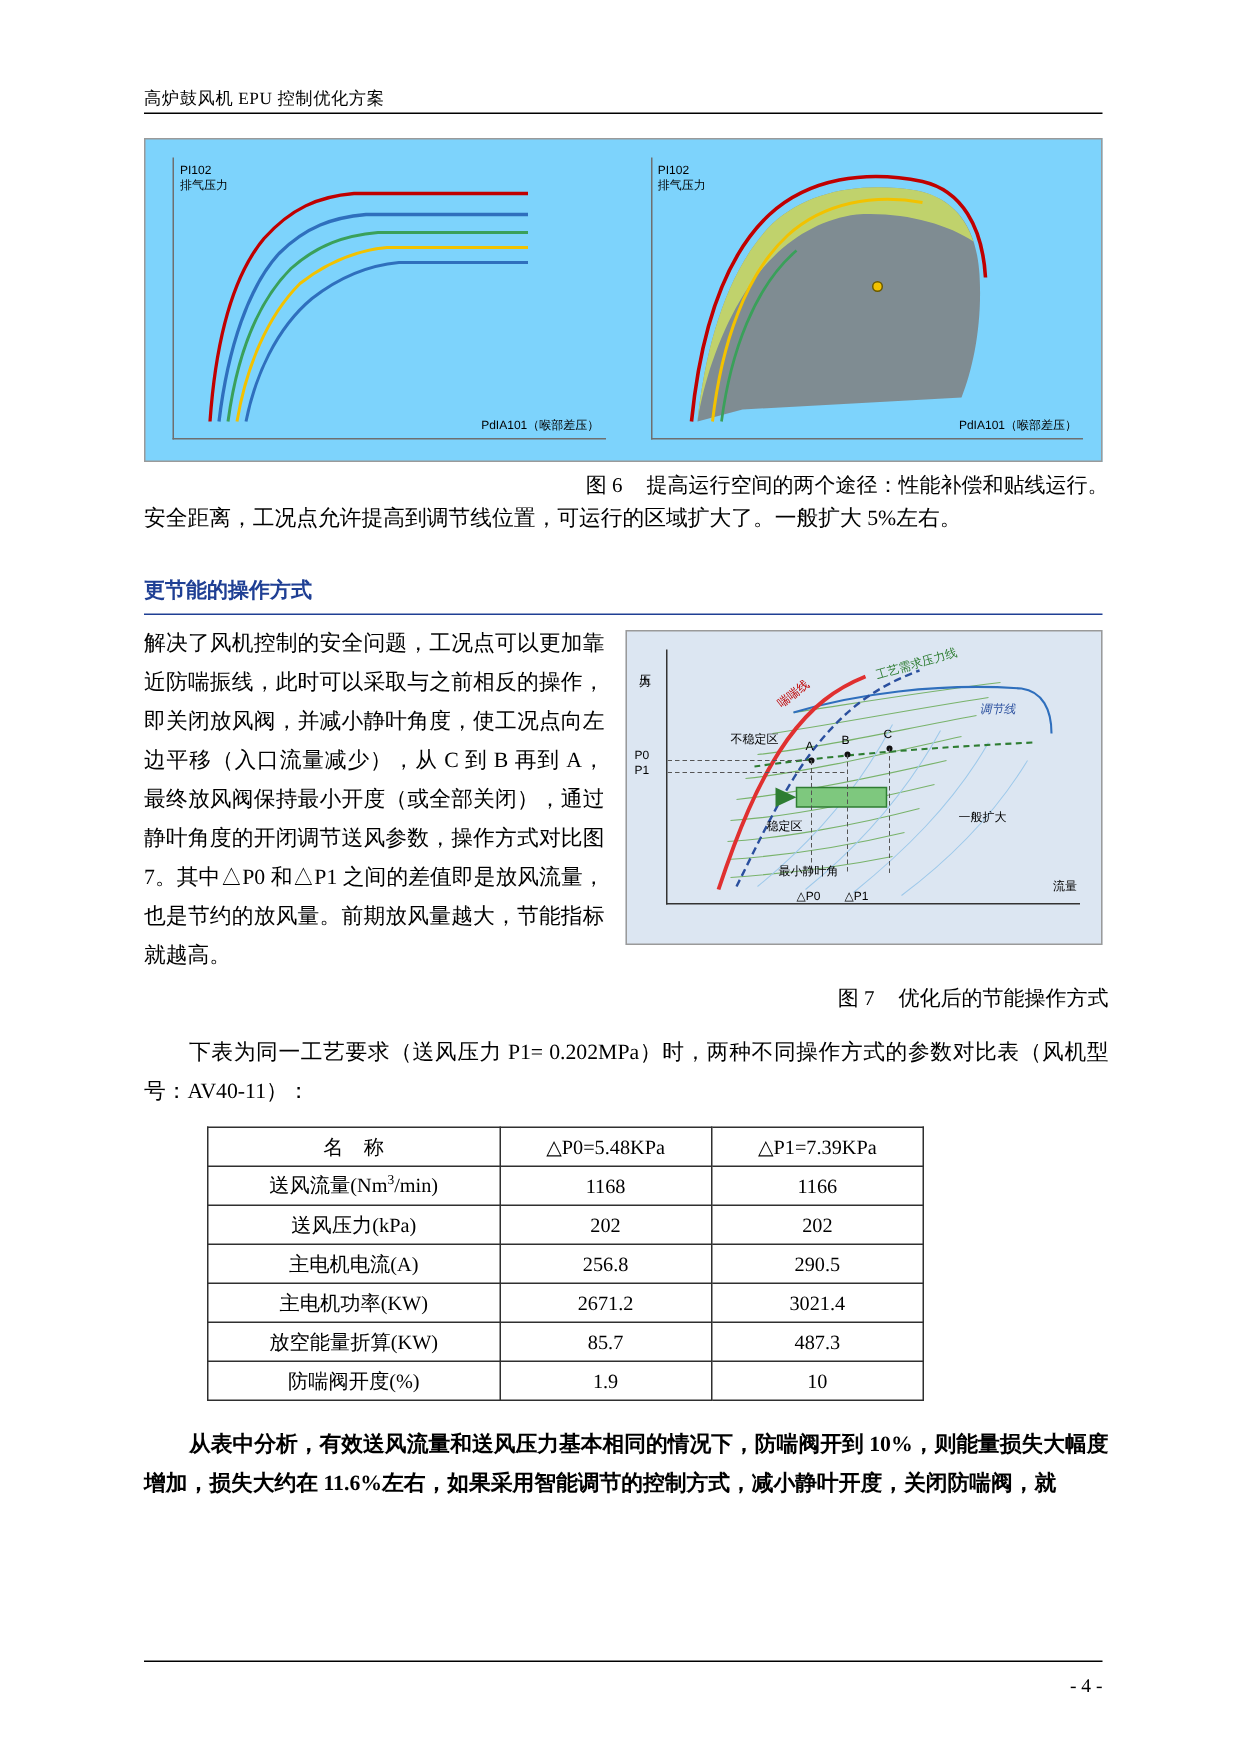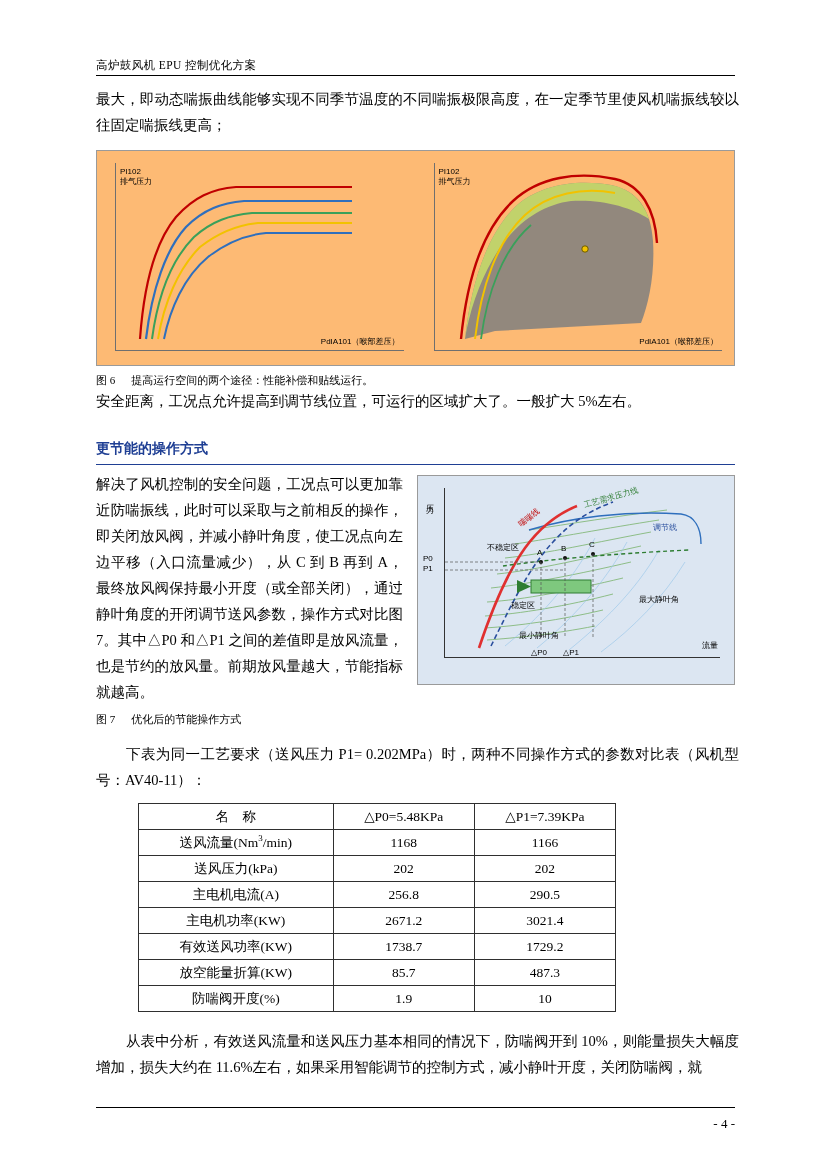--- a/index.html
+++ b/index.html
@@ -37,21 +37,21 @@
   }
   .p.indent{ text-indent:30px; }
   .gap-top{ margin-top:6px; }
 
   
   .fig6{
     margin-top:12px;
     width:639px;
     height:216px;
     border:1px solid #9a9a9a;
-    background:#fdba74;
+    background:#7dd3fc;
     display:flex;
     box-sizing:border-box;
   }
   .fig6 .half{
     width:50%;
     position:relative;
     box-sizing:border-box;
   }
   .fig6 .inner{
     position:absolute;
@@ -68,22 +68,22 @@
   }
   .axlabel.tl{ left:4px; top:4px; }
   .axlabel.br{ right:4px; bottom:3px; }
   .vlabel{
     writing-mode:vertical-rl;
     letter-spacing:1px;
   }
 
   
   .caption{
-    font-size:11px;
-    text-align:left;
+    font-size:14px;
+    text-align:right;
     margin-top:7px;
     font-family:"Liberation Serif", serif;
   }
   .caption .num{ margin-right:16px; }
 
   
   .section-h{
     margin-top:26px;
     font-family:"Liberation Sans", sans-serif;
     font-size:14px;
@@ -158,21 +158,20 @@
 </head>
 <body>
 
 <div class="page">
 
   <div class="header">
     <div>高炉鼓风机 EPU 控制优化方案</div>
     <div class="header-rule"></div>
   </div>
 
-  <p class="p gap-top">最大，即动态喘振曲线能够实现不同季节温度的不同喘振极限高度，在一定季节里使风机喘振线较以往固定喘振线更高；</p>
 
   <div class="fig6">
     <div class="half">
       <div class="inner">
         <div class="axlabel tl">
           <span>PI102</span><br>
           <span>排气压力</span>
         </div>
         <div class="axlabel br">PdIA101（喉部差压）</div>
         <svg width="275" height="180" viewBox="0 0 275 180" style="position:absolute;left:0;top:0;">
@@ -252,24 +251,24 @@
           <circle cx="120" cy="70" r="2" fill="#111"></circle>
           <circle cx="148" cy="66" r="2" fill="#111"></circle>
           <line x1="96" y1="74" x2="96" y2="150" stroke="#555" stroke-width="0.7" stroke-dasharray="3,2"></line>
           <line x1="120" y1="70" x2="120" y2="150" stroke="#555" stroke-width="0.7" stroke-dasharray="3,2"></line>
           <line x1="148" y1="66" x2="148" y2="150" stroke="#555" stroke-width="0.7" stroke-dasharray="3,2"></line>
           <line x1="0" y1="74" x2="96" y2="74" stroke="#555" stroke-width="0.7" stroke-dasharray="3,2"></line>
           <line x1="0" y1="82" x2="120" y2="82" stroke="#555" stroke-width="0.7" stroke-dasharray="3,2"></line>
         </svg>
         <div class="f7t red" style="left:72px;top:24px;transform:rotate(-38deg);">喘喘线</div>
         <div class="f7t green" style="left:138px;top:4px;transform:rotate(-16deg);">工艺需求压力线</div>
-        <div class="f7t blue" style="left:208px;top:34px;">调节线</div>
+        <div class="f7t blue" style="left:208px;top:34px;font-style:italic;">调节线</div>
         <div class="f7t" style="left:42px;top:54px;">不稳定区</div>
         <div class="f7t" style="left:66px;top:112px;">稳定区</div>
-        <div class="f7t" style="left:194px;top:106px;">最大静叶角</div>
+        <div class="f7t" style="left:194px;top:106px;">一般扩大</div>
         <div class="f7t" style="left:74px;top:142px;">最小静叶角</div>
         <div class="f7t" style="left:-22px;top:66px;">P0</div>
         <div class="f7t" style="left:-22px;top:76px;">P1</div>
         <div class="f7t" style="left:92px;top:60px;">A</div>
         <div class="f7t" style="left:116px;top:56px;">B</div>
         <div class="f7t" style="left:144px;top:52px;">C</div>
         <div class="f7t" style="left:86px;top:160px;">△P0</div>
         <div class="f7t" style="left:118px;top:160px;">△P1</div>
         <div class="f7t vlabel" style="left:-22px;top:10px;">压力</div>
         <div class="f7t" style="right:2px;top:152px;">流量</div>
@@ -306,34 +305,29 @@
         <td>主电机电流(A)</td>
         <td>256.8</td>
         <td>290.5</td>
       </tr>
       <tr>
         <td>主电机功率(KW)</td>
         <td>2671.2</td>
         <td>3021.4</td>
       </tr>
       <tr>
-        <td>有效送风功率(KW)</td>
-        <td>1738.7</td>
-        <td>1729.2</td>
-      </tr>
-      <tr>
         <td>放空能量折算(KW)</td>
         <td>85.7</td>
         <td>487.3</td>
       </tr>
       <tr>
         <td>防喘阀开度(%)</td>
         <td>1.9</td>
         <td>10</td>
       </tr>
     </tbody>
   </table>
 
-  <p class="p indent" style="margin-top:16px;">从表中分析，有效送风流量和送风压力基本相同的情况下，防喘阀开到 10%，则能量损失大幅度增加，损失大约在 11.6%左右，如果采用智能调节的控制方式，减小静叶开度，关闭防喘阀，就</p>
+  <p class="p indent" style="margin-top:16px;font-weight:bold;">从表中分析，有效送风流量和送风压力基本相同的情况下，防喘阀开到 10%，则能量损失大幅度增加，损失大约在 11.6%左右，如果采用智能调节的控制方式，减小静叶开度，关闭防喘阀，就</p>
 
   <div class="footer-rule"></div>
   <div class="footer-num">- 4 -</div>
 </div>
 
 </body></html>

